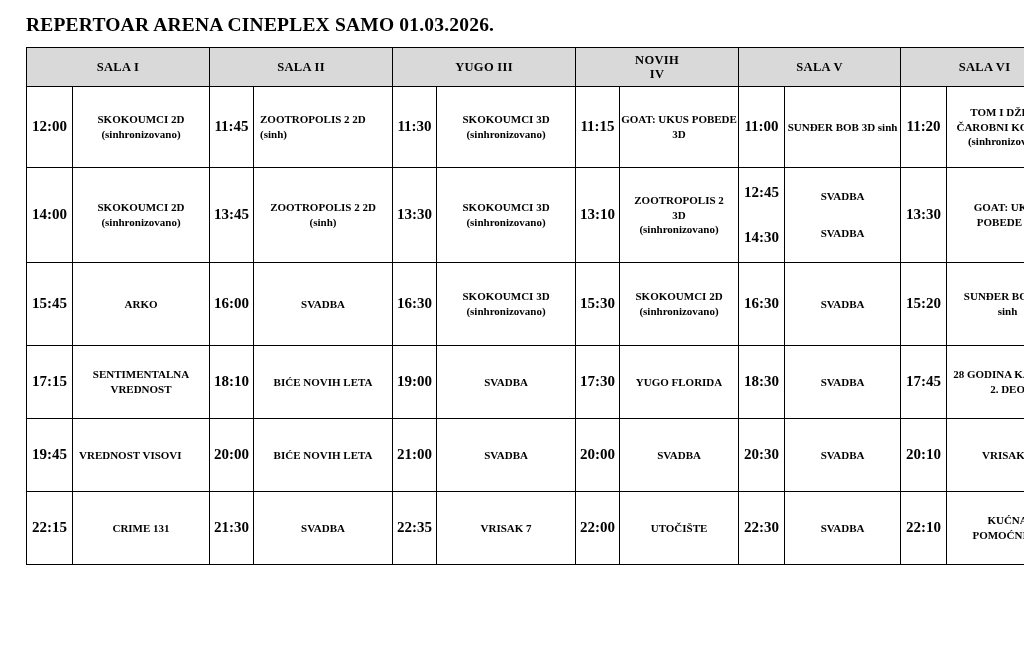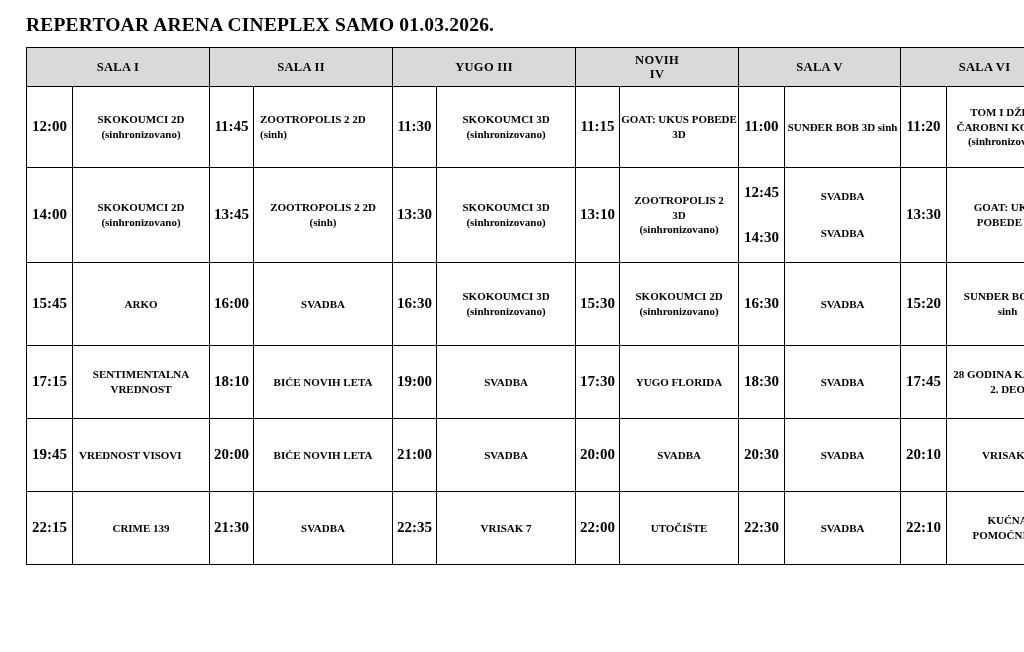--- a/index.html
+++ b/index.html
@@ -200,21 +200,21 @@
         <td class="time-cell pos-bottom">20:00</td>
         <td class="film-cell pos-upper">SVADBA</td>
         <td class="time-cell pos-bottom">20:30</td>
         <td class="film-cell pos-bottom">SVADBA</td>
         <td class="time-cell pos-bottom">20:10</td>
         <td class="film-cell pos-upper">VRISAK 7</td>
       </tr>
 
       <tr class="row-6">
         <td class="time-cell pos-upper">22:15</td>
-        <td class="film-cell pos-upper">CRIME 139</td>
+        <td class="film-cell pos-upper">CRIME 131</td>
         <td class="time-cell pos-upper">21:30</td>
         <td class="film-cell pos-upper">SVADBA</td>
         <td class="time-cell pos-upper">22:35</td>
         <td class="film-cell pos-upper">VRISAK 7</td>
         <td class="time-cell">22:00</td>
         <td class="film-cell pos-upper">UTOČIŠTE</td>
         <td class="time-cell pos-upper">22:30</td>
         <td class="film-cell pos-upper">SVADBA</td>
         <td class="time-cell">22:10</td>
         <td class="film-cell pos-upper">KUĆNA<br>POMOĆNICA</td>

